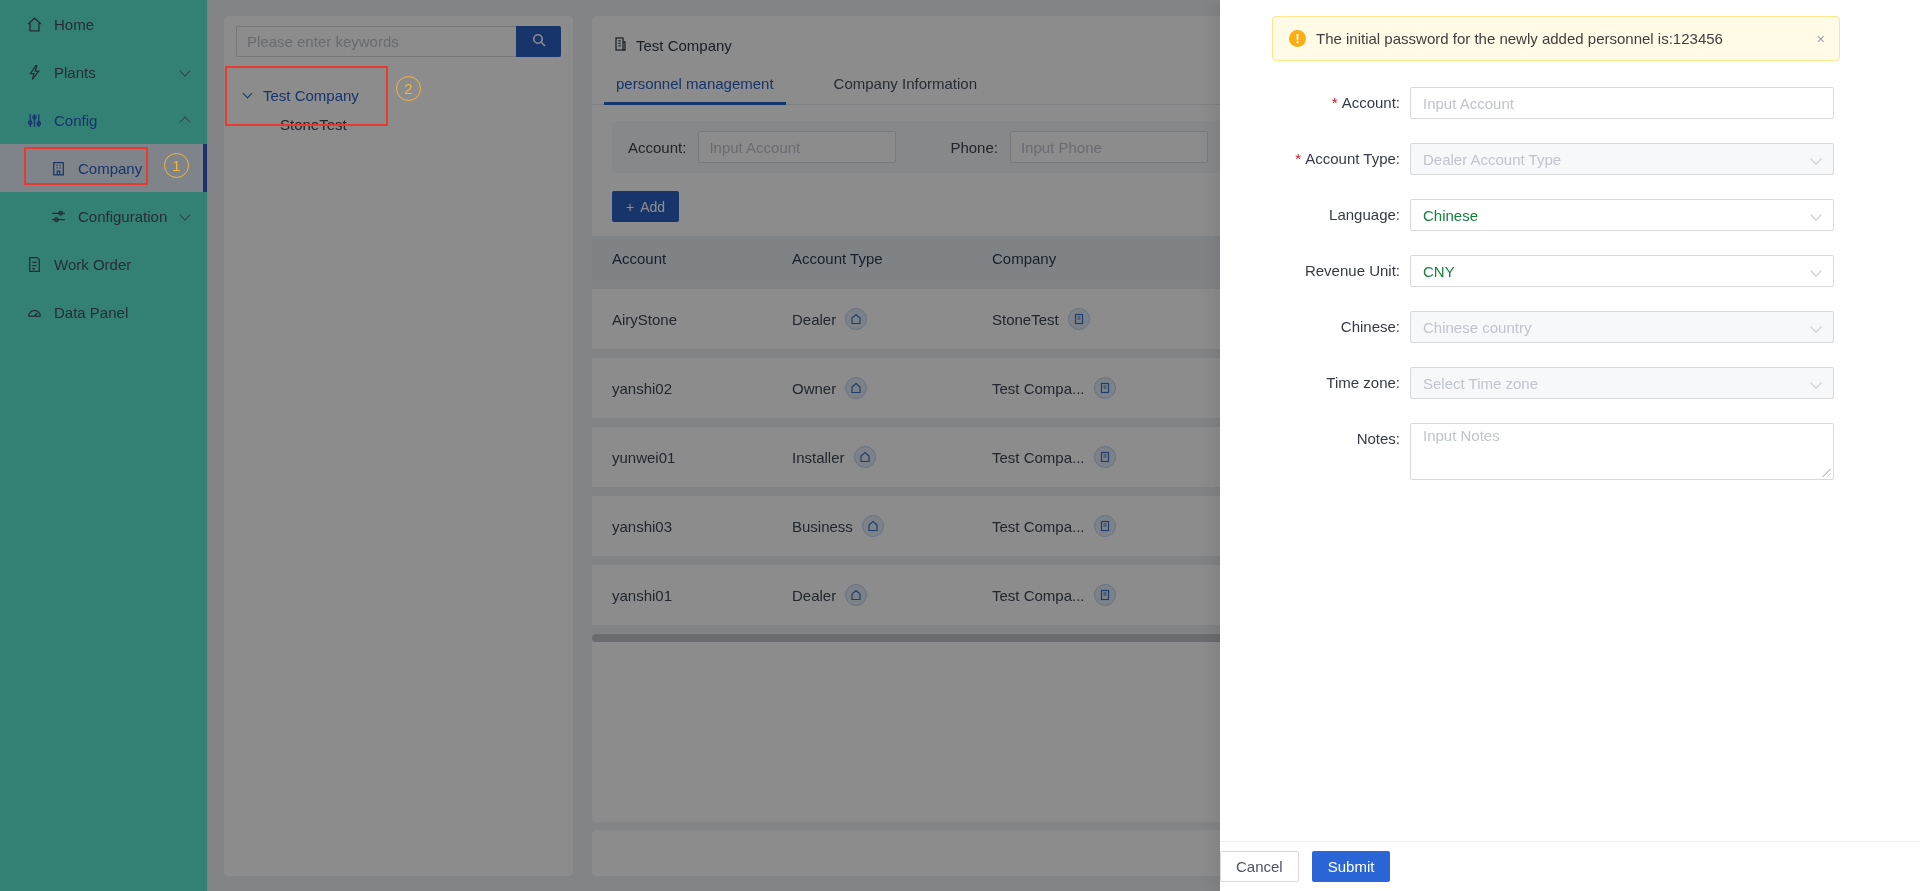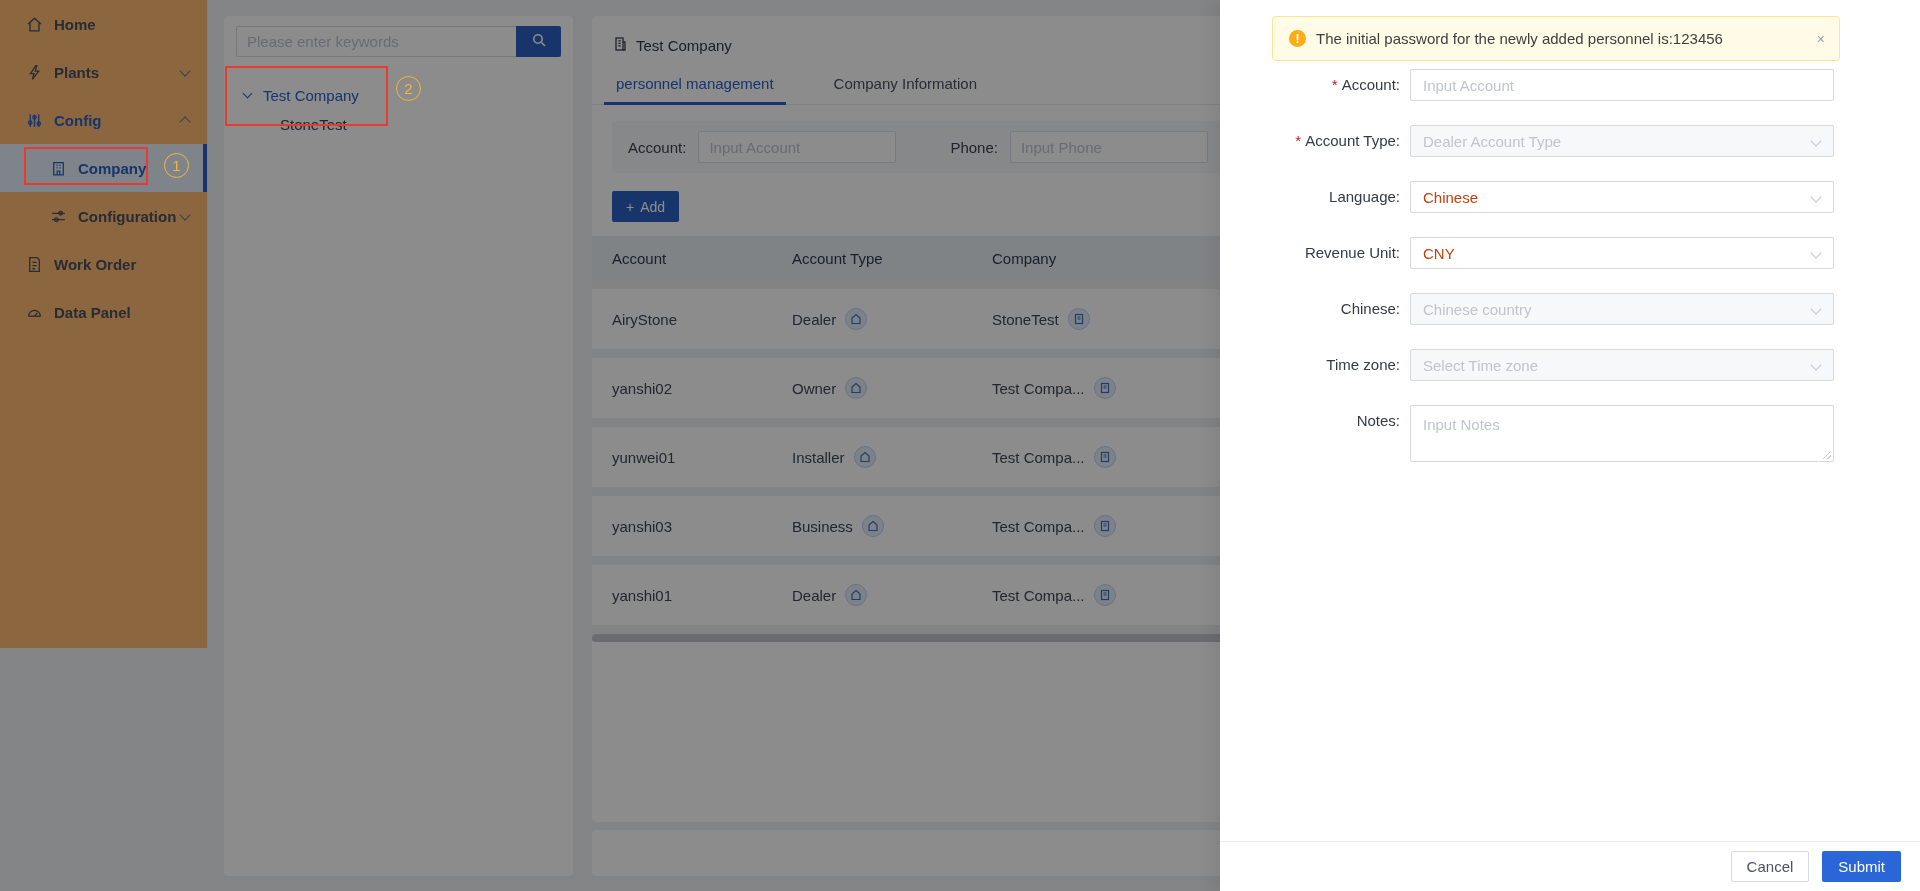--- a/index.html
+++ b/index.html
@@ -1,20 +1,20 @@
 <!DOCTYPE html>
 <html><head>
 <meta charset="utf-8">
 <style>
   * { margin:0; padding:0; box-sizing:border-box; }
   html,body { width:1920px; height:891px; overflow:hidden; }
   body { font-family:"Liberation Sans", sans-serif; background:#eef0f4; color:#3b4350; font-size:15px; }
 
   
-  .sidebar { position:absolute; left:0; top:0; width:208px; height:648px; background:#fdba74; border-right:1px solid #e7e9ee; z-index:1;font-weight:bold; }
+  .sidebar { position:absolute; left:0; top:0; width:208px; height:891px; background:#5eead4; border-right:1px solid #e7e9ee; z-index:1; }
   .side-item { position:relative; height:48px; display:flex; align-items:center; padding-left:26px; color:#4a5160; cursor:pointer; }
   .side-item.lvl2 { padding-left:50px; }
   .side-item .si-icon { width:17px; height:17px; margin-right:11px; display:inline-flex; }
   .side-item .si-icon svg { width:17px; height:17px; }
   .side-item.blue { color:#2a62c4; }
   .side-item.selected { background:#e7f0fb; color:#2a62c4; }
   .side-item.selected::after { content:""; position:absolute; right:0; top:0; bottom:0; width:4px; background:#2a62c4; }
   .chev { position:absolute; right:18px; width:8px; height:8px; border-right:1.6px solid #707786; border-bottom:1.6px solid #707786; }
   .chev.down { transform:rotate(45deg); margin-top:-3px; }
   .chev.up { transform:rotate(-135deg); margin-top:4px; }
@@ -64,37 +64,37 @@
   .anno-box.b2 { left:225px; top:66px; width:163px; height:60px; }
   .anno-num { position:absolute; width:25px; height:25px; border:1.6px solid #f0b63e; border-radius:50%; color:#f0b63e; display:flex; align-items:center; justify-content:center; font-size:15px; z-index:30; }
   .anno-num.n1 { left:164px; top:153px; }
   .anno-num.n2 { left:396px; top:76px; }
 
   
   .drawer { position:absolute; right:0; top:0; width:700px; height:891px; background:#fff; z-index:20; box-shadow:-6px 0 16px rgba(0,0,0,0.08); }
   .alert { position:relative; margin:16px 80px 0 52px; height:45px; background:#fffbe6; border:1px solid #ffe58f; border-radius:4px; display:flex; align-items:center; padding:0 16px; color:#3f3f3f; font-size:15px; }
   .alert-icon { width:17px; height:17px; border-radius:50%; background:#faad14; color:#fff; font-size:12px; font-weight:bold; display:inline-flex; align-items:center; justify-content:center; margin-right:10px; flex:none; }
   .alert-close { position:absolute; right:14px; top:50%; transform:translateY(-50%); color:#9aa0ab; font-size:14px; cursor:pointer; background:none; border:none; font-family:"Liberation Sans",sans-serif; }
-  .form { margin-top:8px; }
+  .form { margin-top:26px; }
   .f-row { display:flex; align-items:center; margin-bottom:24px; }
   .f-row.align-top { align-items:flex-start; }
   .lbl { width:190px; text-align:right; padding-right:10px; color:#353b46; flex:none; line-height:32px; }
   .req { color:#cf1322; margin-right:4px; }
   .ctrl { width:424px; height:32px; border:1px solid #d9d9d9; border-radius:2px; font-size:15px; }
   input.ctrl, textarea.ctrl { padding:0 12px; color:#333; outline:none; background:#fff; font-family:"Liberation Sans",sans-serif; }
   input.ctrl::placeholder, textarea.ctrl::placeholder { color:#c0c4cd; }
   .select { position:relative; display:flex; align-items:center; padding:0 30px 0 12px; cursor:pointer; background:#fff; }
   .select.ph { background:#f7f8fa; color:#c0c4cd; }
-  .select .val { color:#c2410c; }
+  .select .val { color:#15803d; }
   .select .s-chev { position:absolute; right:13px; top:11px; width:8px; height:8px; border-right:1.5px solid #c3c7cf; border-bottom:1.5px solid #c3c7cf; transform:rotate(45deg); }
-  textarea.ctrl { height:57px; padding:10px 12px; resize:none; position:relative; }
+  textarea.ctrl { height:57px; padding:3px 12px; resize:none; position:relative; }
   .ta-wrap { position:relative; width:424px; }
   .ta-wrap::after { content:""; position:absolute; right:3px; bottom:6px; width:10px; height:10px;
      background:linear-gradient(135deg, transparent 55%, #c9ccd4 55%, #c9ccd4 62%, transparent 62%, transparent 78%, #c9ccd4 78%, #c9ccd4 85%, transparent 85%); }
-  .drawer-footer { position:absolute; left:0; right:0; bottom:0; height:50px; border-top:1px solid #ededed; display:flex; align-items:center; justify-content:flex-end; gap:13px; padding-right:19px; background:#fff; }
+  .drawer-footer { position:absolute; left:0; right:0; bottom:0; height:50px; border-top:1px solid #ededed; display:flex; align-items:center; justify-content:flex-start; gap:13px; padding-right:19px; background:#fff; }
   .btn-cancel { height:31px; padding:0 15px; background:#fff; border:1px solid #d9d9d9; border-radius:2px; color:#4b5260; font-size:15px; cursor:pointer; font-family:"Liberation Sans",sans-serif; }
   .btn-submit { height:31px; padding:0 16px; background:#2b66d9; border:none; border-radius:2px; color:#fff; font-size:15px; cursor:pointer; font-family:"Liberation Sans",sans-serif; }
 </style>
 </head>
 <body>
 
 <aside class="sidebar">
   <div class="side-item">
     <span class="si-icon">
       <svg viewBox="0 0 16 16" fill="none" stroke="currentColor" stroke-width="1.3">

